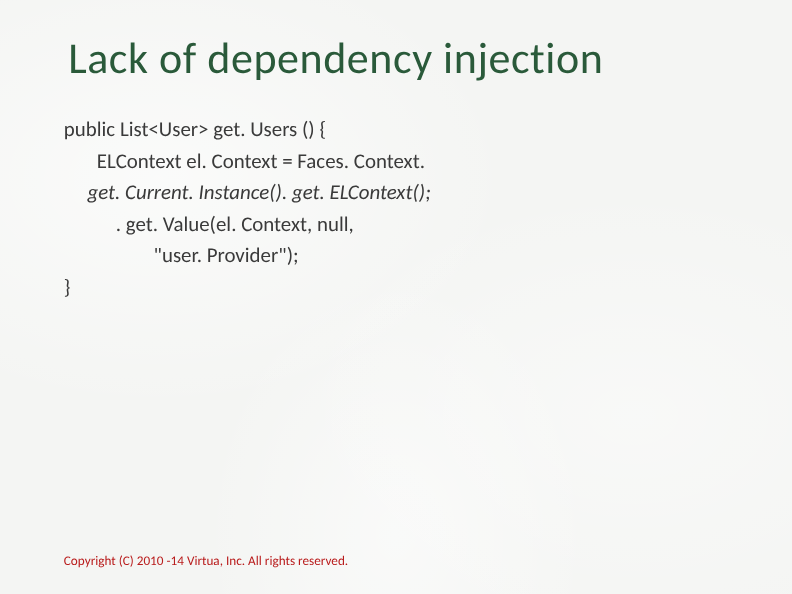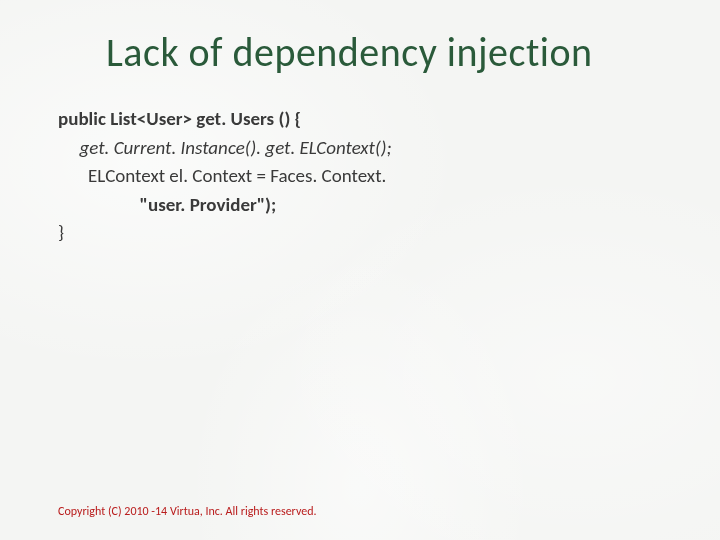--- a/index.html
+++ b/index.html
@@ -13,47 +13,47 @@
     font-family: Calibri, "Segoe UI", Arial, sans-serif;
     position: relative;
     overflow: hidden;
   }
   .title {
     color: #2a5a3a;
     font-size: 40px;
     font-weight: 400;
     padding: 28px 0 0 62px;
     letter-spacing: 0.5px;
-    margin-left: 44px;
   }
   .code-block {
     margin: 28px 0 0 58px;
     color: #3a3a3a;
     font-size: 19px;
     line-height: 1.5;
   }
   .code-line {
     white-space: pre;
   }
-  .bold { font-weight: 700; }
+  .bold { font-weight: 400; }
   .italic { font-style: italic; }
   .footer {
     position: absolute;
     bottom: 22px;
     left: 58px;
     font-size: 12px;
     color: #b91c1c;
   }
 </style>
 </head>
 <body>
 
 <div class="title">Lack of dependency injection</div>
 
 <div class="code-block">
   <div class="code-line bold">public List&lt;User&gt; get. Users () {</div>
+  <div class="code-line">       ELContext el. Context = Faces. Context.</div>
   <div class="code-line italic">     get. Current. Instance(). get. ELContext();</div>
-  <div class="code-line">       ELContext el. Context = Faces. Context.</div>
+  <div class="code-line"><span>           . get. Value(el. Context, </span><span class="bold">null</span><span>,</span></div>
   <div class="code-line bold">                   "user. Provider");</div>
   <div class="code-line">}</div>
 </div>
 
 <div class="footer">Copyright (C) 2010 -14 Virtua, Inc. All rights reserved.</div>
 
 </body></html>

